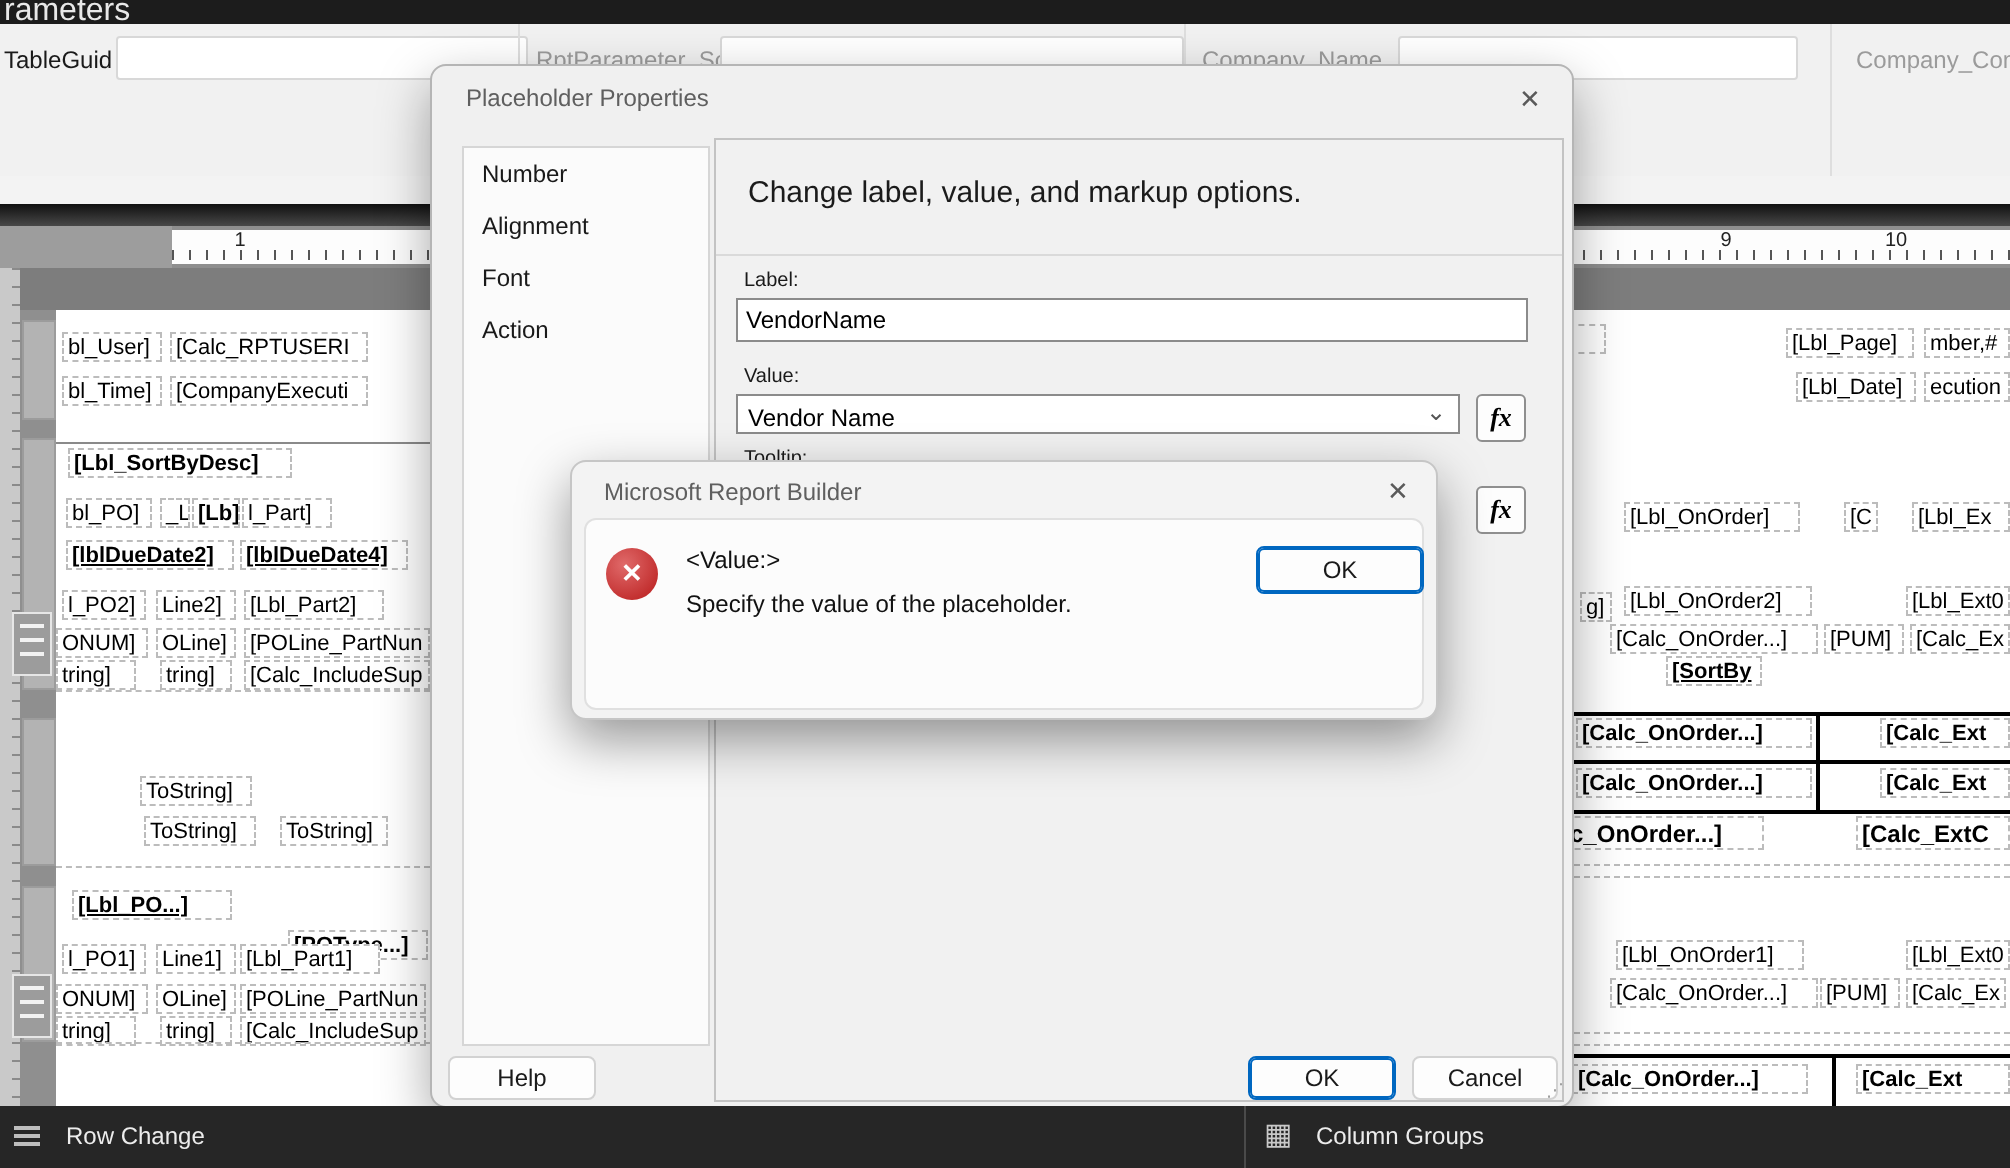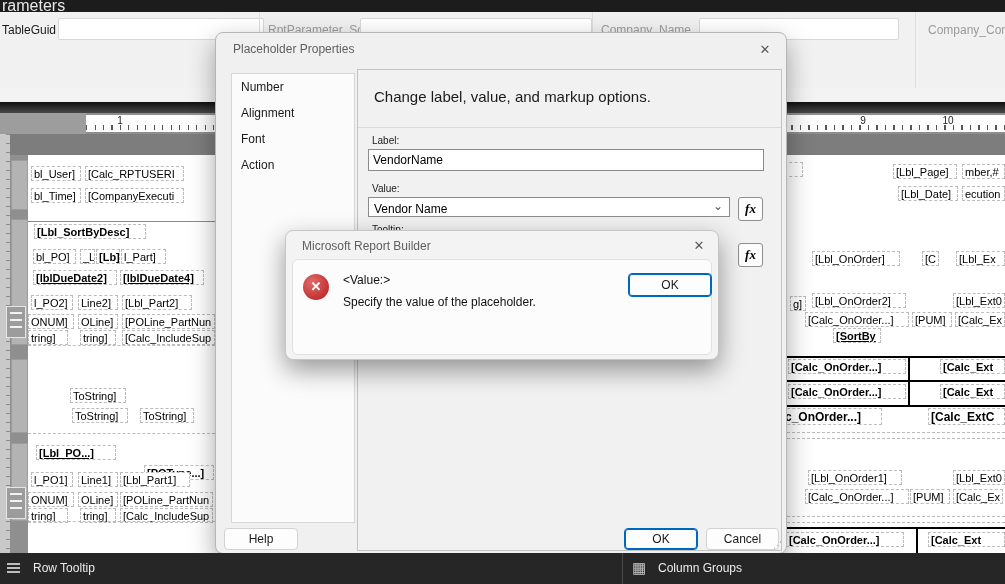--- a/index.html
+++ b/index.html
@@ -229,21 +229,21 @@
 
   <div class="bracket-icon" style="left:6px;top:306px">
       <div class="lines"></div>
     </div>
   <div class="bracket-icon" style="left:6px;top:487px">
       <div class="lines"></div>
     </div>
 
   <div class="bottombar">
     <div class="rows-icon"></div>
-    <span class="grp" style="left:33px">Row Tooltip</span>
+    <span class="grp" style="left:33px">Row Change</span>
     <div class="bardiv"></div>
     <span class="grid-icon">▦</span>
     <span class="grp" style="left:658px">Column Groups</span>
   </div>
 
   <div class="dlg">
     <div class="dlg-title">Placeholder Properties</div>
     <div class="closex" style="right:8px;top:6px">✕</div>
     <div class="nav">
         <div id="nav-items">

